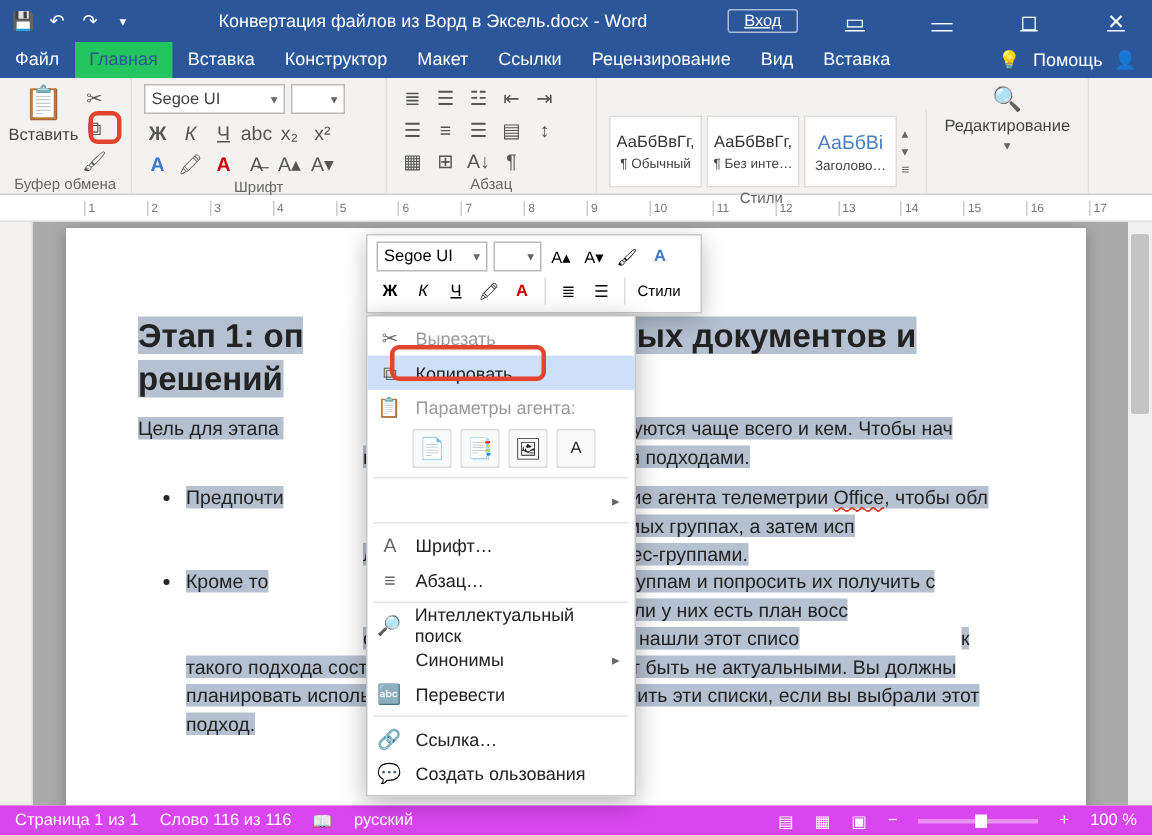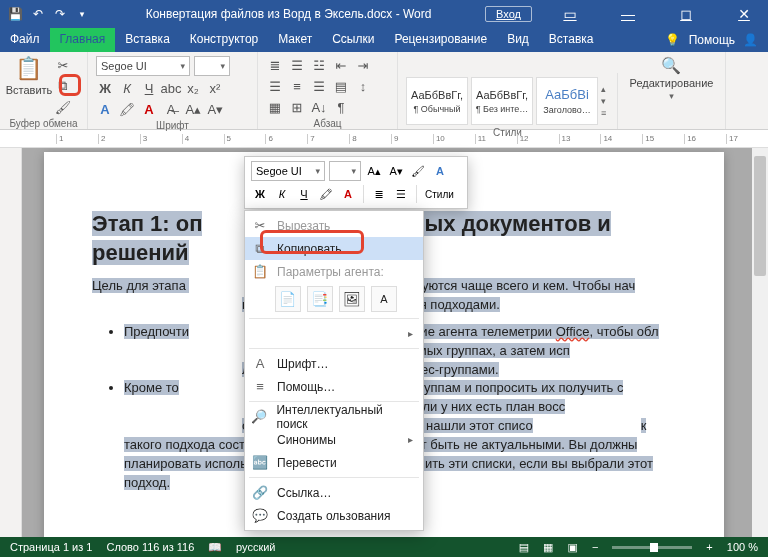--- a/index.html
+++ b/index.html
@@ -63,21 +63,21 @@
 .ctxmenu .item { display: flex; align-items: center; gap: 8px; padding: 3px 10px 3px 6px; height: 23px; }
 .ctxmenu .item.disabled { color: #9a9a9a; }
 .ctxmenu .item.hover { background: #cde0f7; }
 .ctxmenu .item .ci { width: 18px; text-align: center; font-size: 13px; color: #666; }
 .ctxmenu .sep { height: 1px; background: #e5e5e5; margin: 3px 4px; }
 .ctxmenu .paste-opts { padding: 3px 6px 3px 30px; display: flex; gap: 6px; }
 .ctxmenu .paste-opts .p { width: 26px; height: 26px; border: 1px solid #ddd; display: flex; align-items: center; justify-content: center; font-size: 14px; background: #fafafa; }
 .ctxmenu .arrow { margin-left: auto; font-size: 10px; color: #666; }
 
 
-.statusbar { position: absolute; bottom: 0; left: 0; right: 0; height: 20px; background: #14532d; color: #fff; display: flex; align-items: center; font-size: 11px; gap: 14px; padding: 0 10px; }
+.statusbar { position: absolute; bottom: 0; left: 0; right: 0; height: 20px; background: #d946ef; color: #fff; display: flex; align-items: center; font-size: 11px; gap: 14px; padding: 0 10px; }
 .statusbar .spacer { flex: 1; }
 .zoom-track { width: 80px; height: 3px; background: rgba(255,255,255,.4); position: relative; }
 .zoom-thumb { position: absolute; left: 38px; top: -3px; width: 8px; height: 9px; background: #fff; }
 
 .scrollbar-v { position: absolute; right: 0; top: 0; width: 16px; bottom: 0; background: #f0f0f0; }
 .scrollbar-v .thumb { position: absolute; top: 8px; left: 2px; right: 2px; height: 120px; background: #c4c4c4; border-radius: 2px; }
 </style>
 </head>
 <body>
 
@@ -321,21 +321,21 @@
       <span class="ci"></span>
       <span class="arrow">▸</span>
     </div>
   <div class="sep"></div>
   <div class="item">
       <span class="ci">A</span>
       <span>Шрифт…</span>
     </div>
   <div class="item">
       <span class="ci">≡</span>
-      <span>Помощь…</span>
+      <span>Абзац…</span>
     </div>
   <div class="sep"></div>
   <div class="item">
       <span class="ci">🔎</span>
       <span>Интеллектуальный поиск</span>
     </div>
   <div class="item">
       <span class="ci"></span>
       <span>Синонимы</span>
       <span class="arrow">▸</span>

